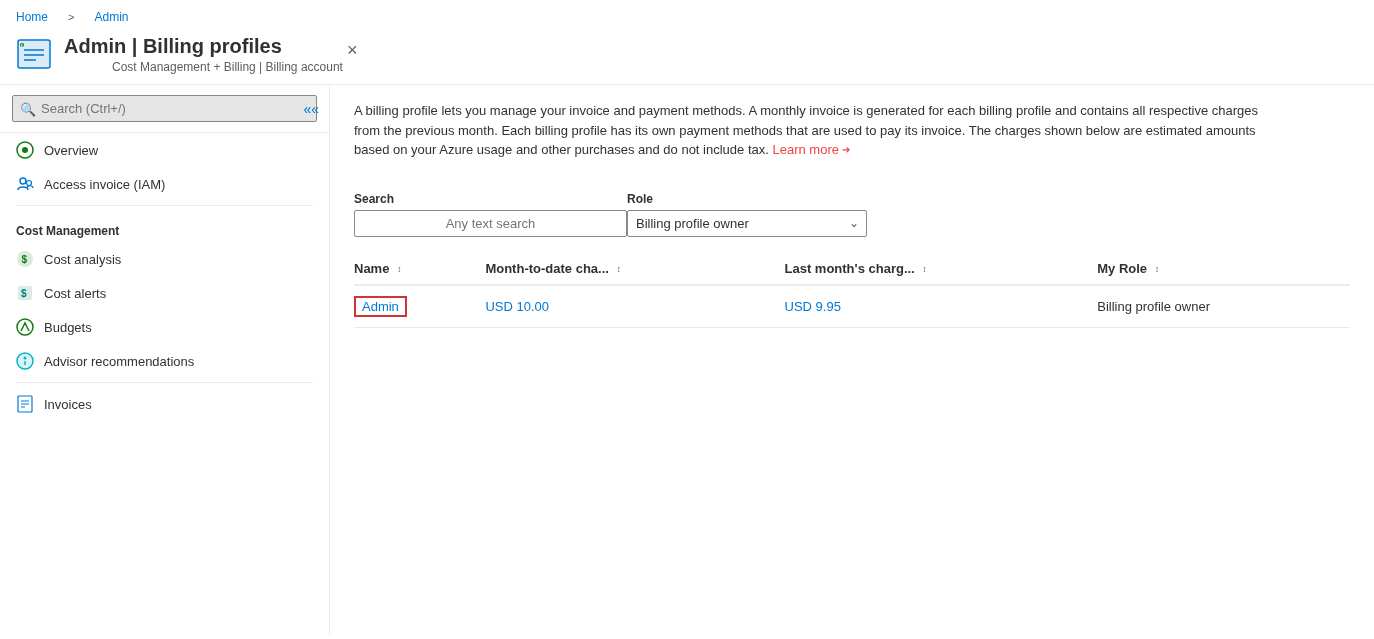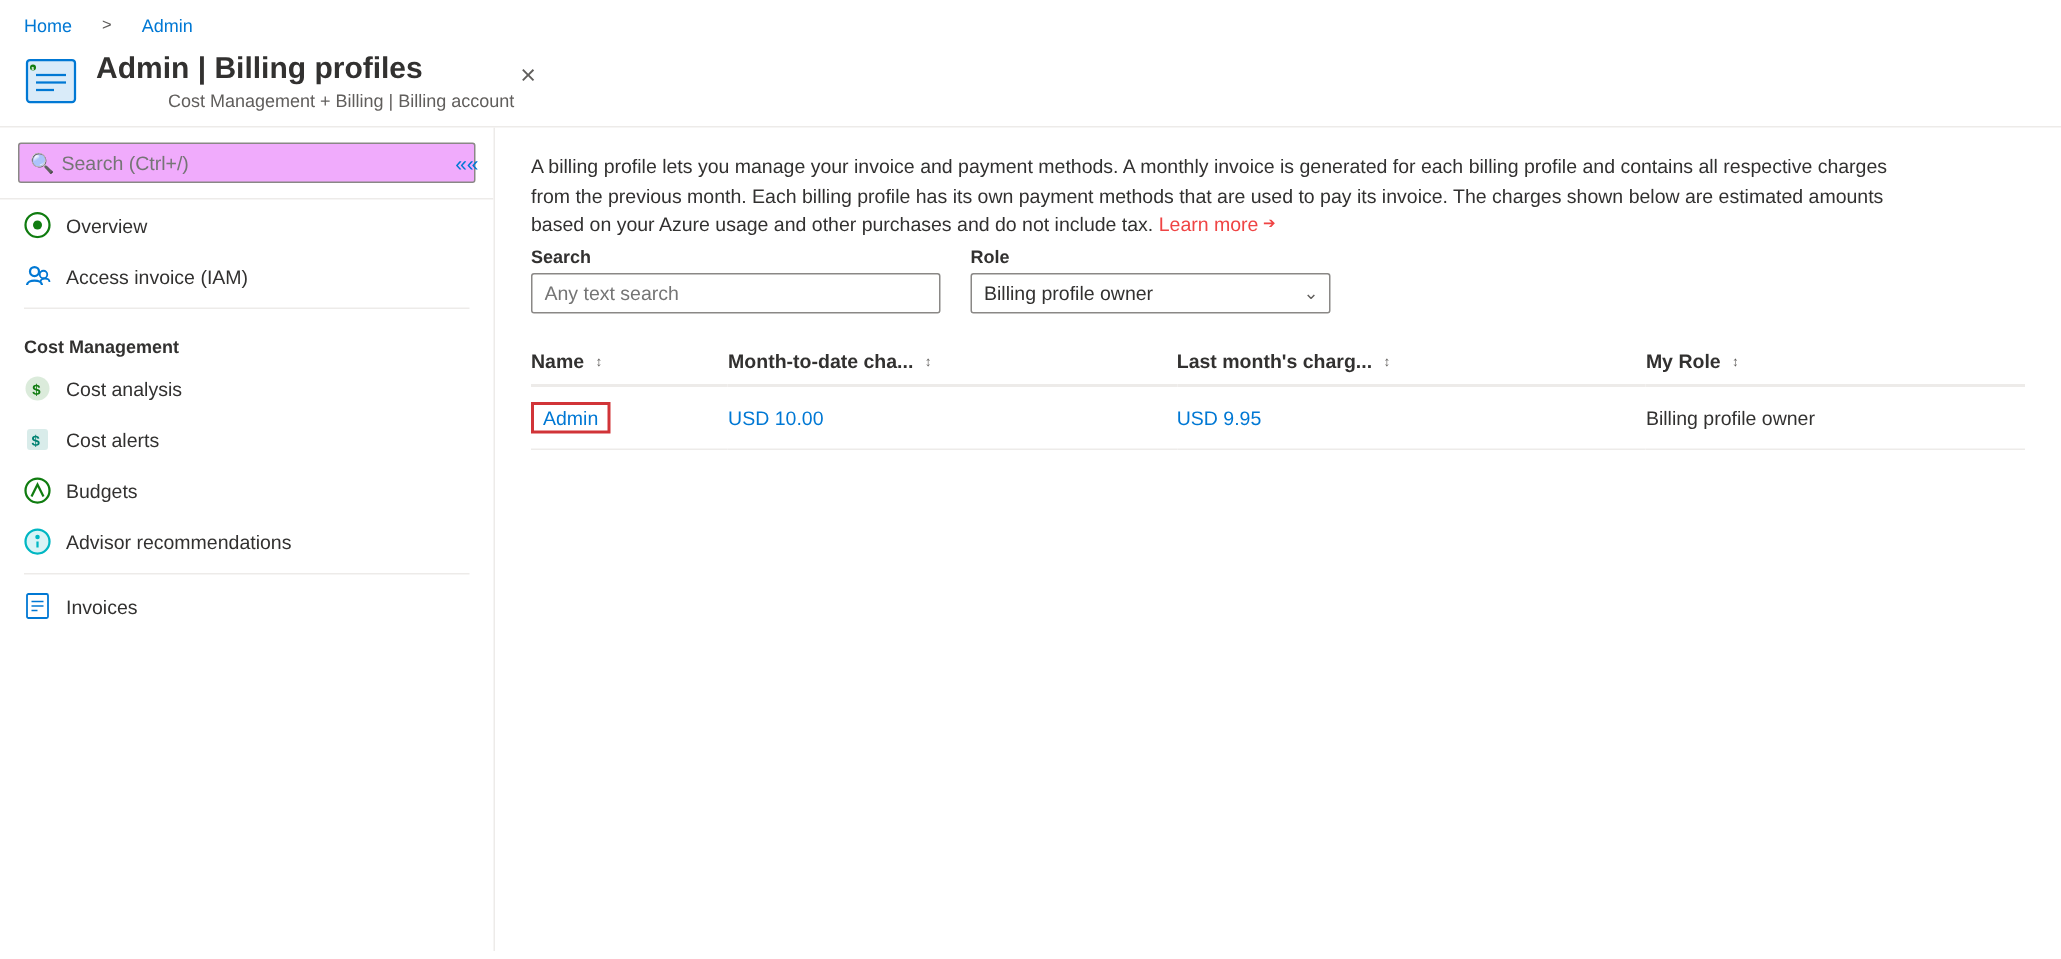--- a/index.html
+++ b/index.html
@@ -79,21 +79,21 @@
       border-bottom: 1px solid #edebe9;
     }
     .sidebar-search-input {
       width: 100%;
       border: 1px solid #8a8886;
       border-radius: 2px;
       padding: 5px 8px 5px 28px;
       font-size: 13px;
       color: #605e5c;
       outline: none;
-      background: #f0abfc;
+      background: #e5e5e5;
     }
     .sidebar-search-wrap {
       position: relative;
     }
     .sidebar-search-icon {
       position: absolute;
       left: 8px;
       top: 50%;
       transform: translateY(-50%);
       color: #605e5c;
@@ -141,35 +141,34 @@
       flex: 1;
       padding: 16px 24px;
       overflow-y: auto;
     }
 
     .description-text {
       font-size: 13px;
       color: #323130;
       line-height: 1.5;
       max-width: 920px;
-      margin-bottom: 4px;
+      margin-bottom: 32px;
     }
     .learn-more-link {
       color: #ef4444;
       text-decoration: none;
       display: inline-flex;
       align-items: center;
       gap: 3px;
     }
     .ext-icon { font-size: 10px; }
 
     
     .filter-row {
       display: flex;
-      gap: 20px;
       margin-bottom: 16px;
       align-items: flex-end;
     }
     .filter-group {
       display: flex;
       flex-direction: column;
       gap: 4px;
     }
     .filter-label {
       font-size: 12px;
@@ -177,20 +176,21 @@
       color: #323130;
     }
     .filter-input {
       border: 1px solid #8a8886;
       padding: 5px 8px;
       font-size: 13px;
       color: #3b82f6;
       width: 273px;
       outline: none;
       border-radius: 2px;
+      text-align: center;
     }
     .filter-select {
       border: 1px solid #8a8886;
       padding: 5px 32px 5px 8px;
       font-size: 13px;
       color: #323130;
       width: 240px;
       outline: none;
       border-radius: 2px;
       appearance: none;

